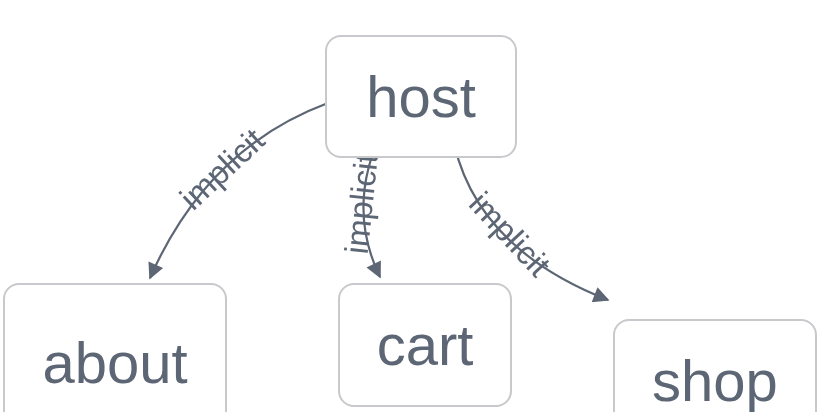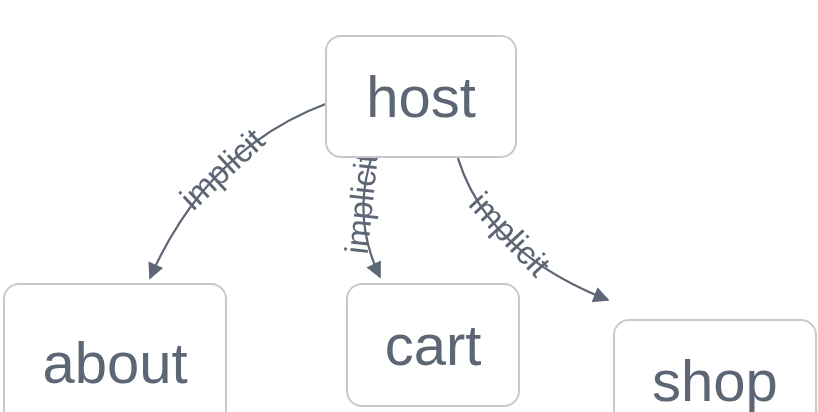--- a/index.html
+++ b/index.html
@@ -51,21 +51,21 @@
     display: flex;
     align-items: center;
     justify-content: center;
     color: var(--node-text);
     font-size: 58px;
     line-height: 1;
     user-select: none;
   }
   .node-host  { left: 325px; top: 3px;   width: 192px; height: 123px; margin-top: 32px; }
   .node-about { left: 3px;   top: 283px; width: 224px; height: 160px; }
-  .node-cart  { left: 346px; top: 283px; width: 174px; height: 124px; }
+  .node-cart  { left: 338px; top: 283px; width: 174px; height: 124px; }
   .node-shop  { left: 613px; top: 283px; width: 204px; height: 124px; margin-top: 36px; }
 </style>
 </head>
 <body>
 
 <div class="canvas">
 
   <svg class="edges-layer" width="818" height="412" viewBox="0 0 818 412">
     <defs>
       <marker id="arrow" viewBox="0 0 10 10" refX="9" refY="5" markerWidth="20" markerHeight="16" markerUnits="userSpaceOnUse" orient="auto">

